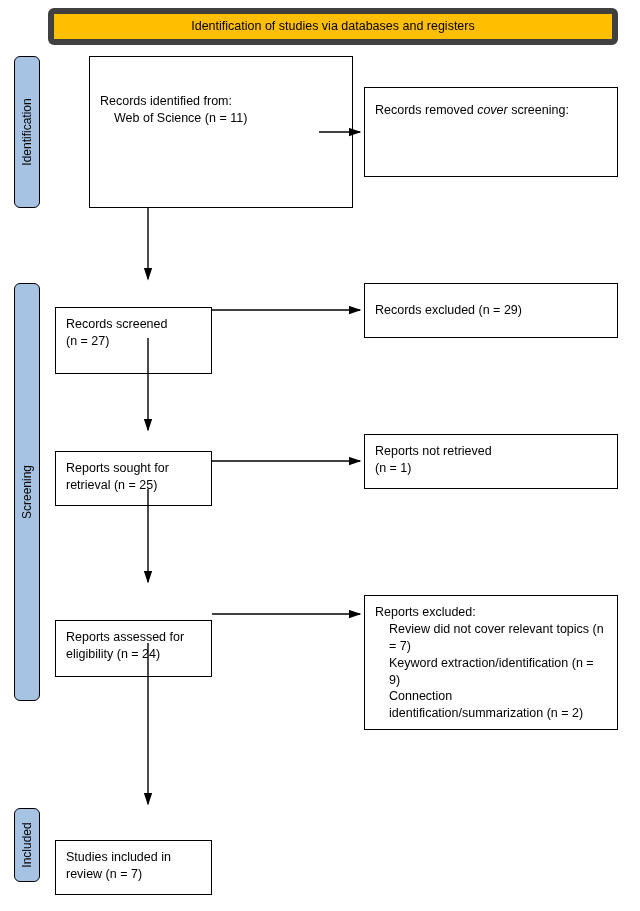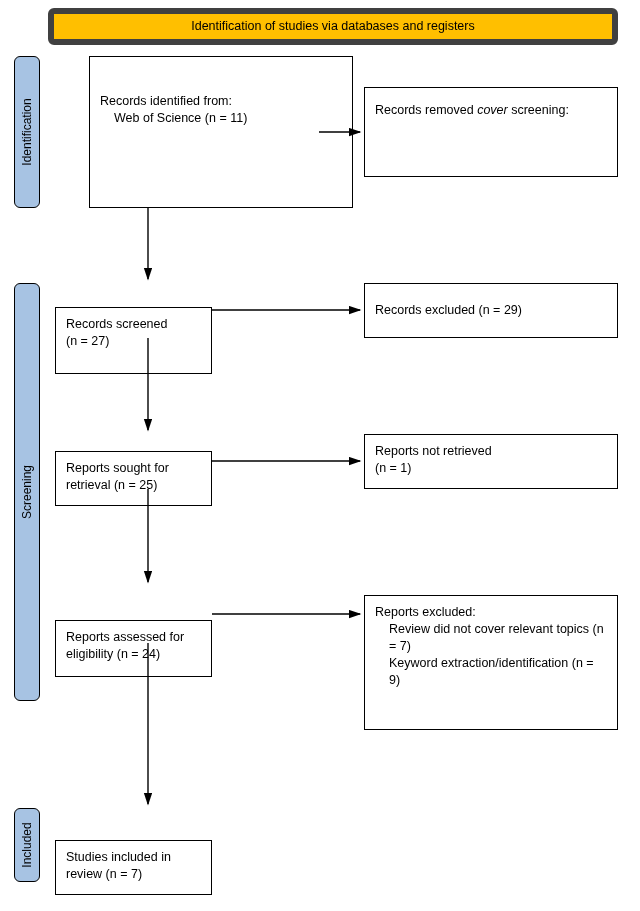--- a/index.html
+++ b/index.html
@@ -98,20 +98,21 @@
   <div>(n = 1)</div>
 </div>
 
 <div class="box" style="left:55px; top:586px; width:157px; height:57px;margin-top:34px;">
   <div>Reports assessed for eligibility (n = 24)</div>
 </div>
 <div class="box" style="left:364px; top:566px; width:254px; height:135px;margin-top:29px;">
   <div>Reports excluded:</div>
   <div class="indent">Review did not cover relevant topics (n = 7)</div>
   <div class="indent">Keyword extraction/identification (n = 9)</div>
+  <div class="indent">Connection identification/summarization (n = 2)</div>
 </div>
 
 <div class="box" style="left:55px; top:808px; width:157px; height:55px;margin-top:32px;">
   <div>Studies included in review (n = 7)</div>
 </div>
 
 <svg class="arrows">
   <defs>
     <marker id="ah" markerWidth="10" markerHeight="10" refX="8" refY="3" orient="auto" markerUnits="strokeWidth">
       <path d="M0,0 L9,3 L0,6 Z" fill="#000"></path>

